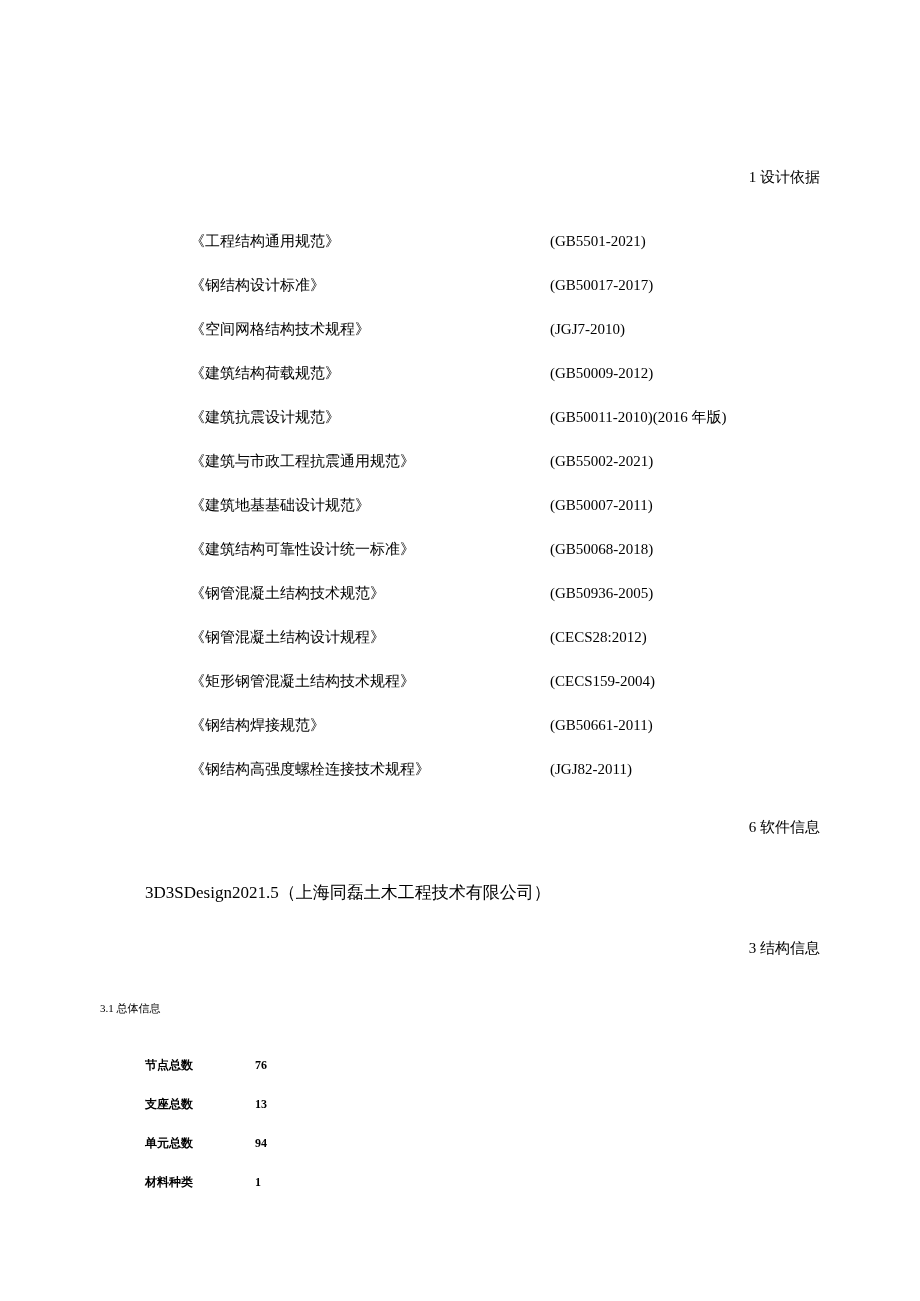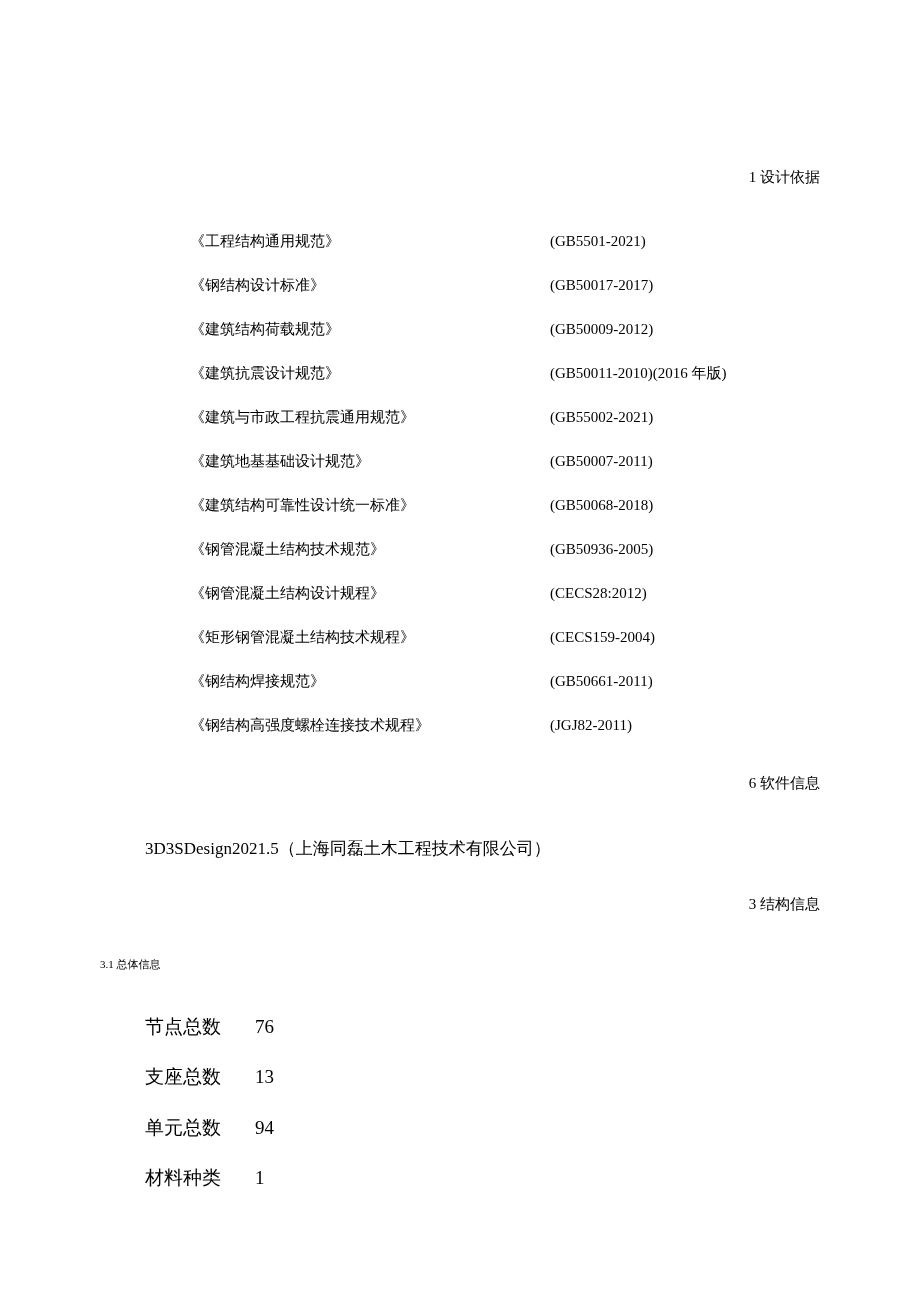--- a/index.html
+++ b/index.html
@@ -48,41 +48,46 @@
       margin-bottom: 30px;
       font-size: 17px;
       font-family: Liberation Serif, serif;
     }
     .summary-list {
       margin-left: 45px;
     }
     .summary-row {
       display: flex;
       margin-bottom: 20px;
-      font-size: 19px;
+      font-size: 12px;
+      font-weight: bold;
     }
     .summary-label {
       width: 110px;
     }
     .summary-value {
     }
   </style>
 </head>
 <body>
 
 <div class="section-heading">1 设计依据</div>
 
 <div class="standards-list">
   <div class="standard-row">
     <span class="standard-name">《工程结构通用规范》</span>
     <span class="standard-code">(GB5501-2021)</span>
   </div>
   <div class="standard-row">
     <span class="standard-name">《钢结构设计标准》</span>
     <span class="standard-code">(GB50017-2017)</span>
+  </div>
+  <div class="standard-row">
+    <span class="standard-name">《空间网格结构技术规程》</span>
+    <span class="standard-code">(JGJ7-2010)</span>
   </div>
   <div class="standard-row">
     <span class="standard-name">《建筑结构荷载规范》</span>
     <span class="standard-code">(GB50009-2012)</span>
   </div>
   <div class="standard-row">
     <span class="standard-name">《建筑抗震设计规范》</span>
     <span class="standard-code">(GB50011-2010)(2016 年版)</span>
   </div>
   <div class="standard-row">

